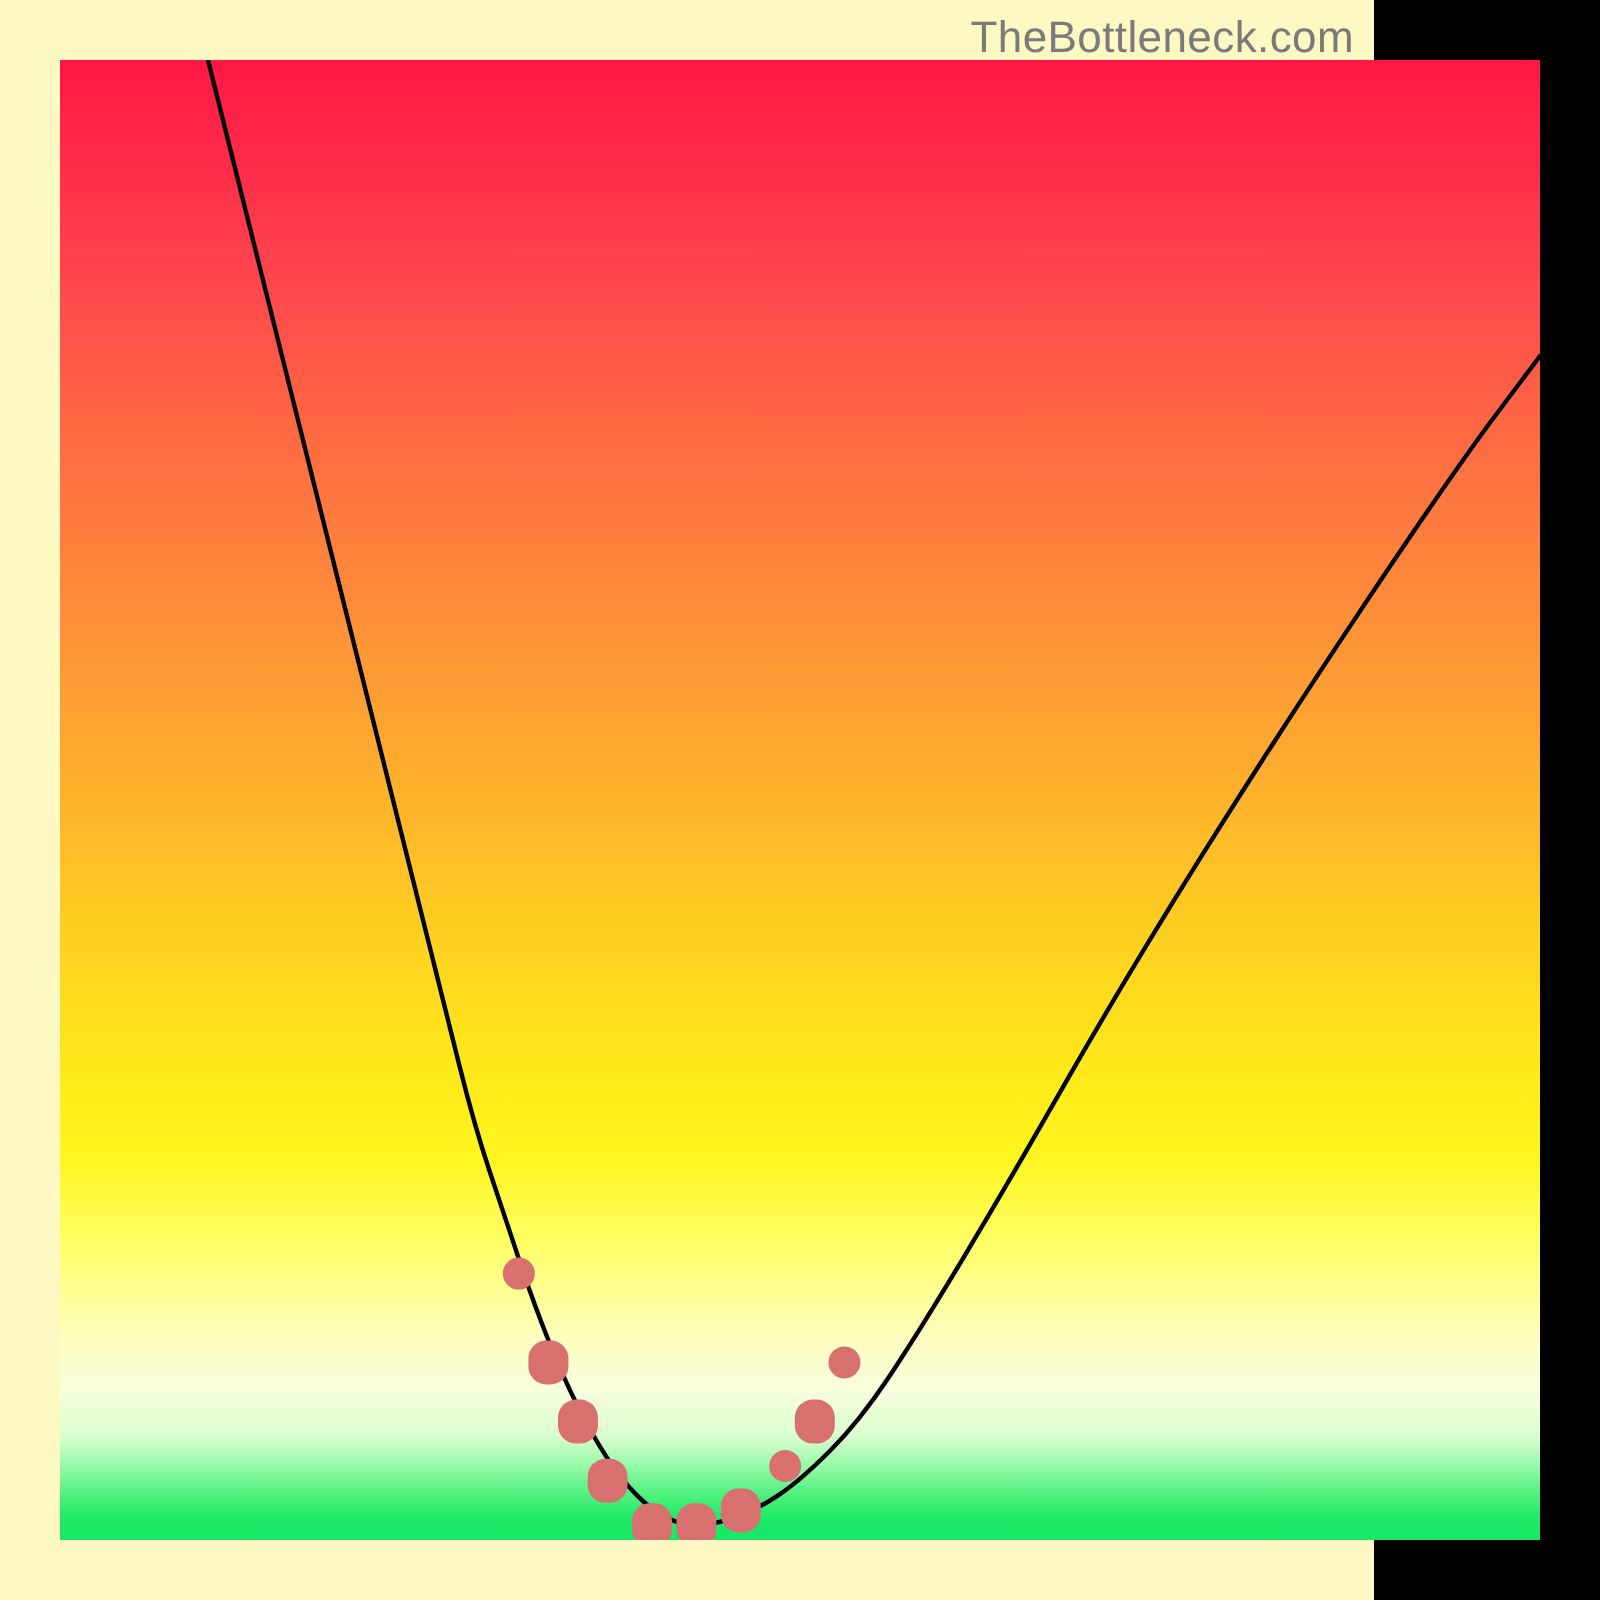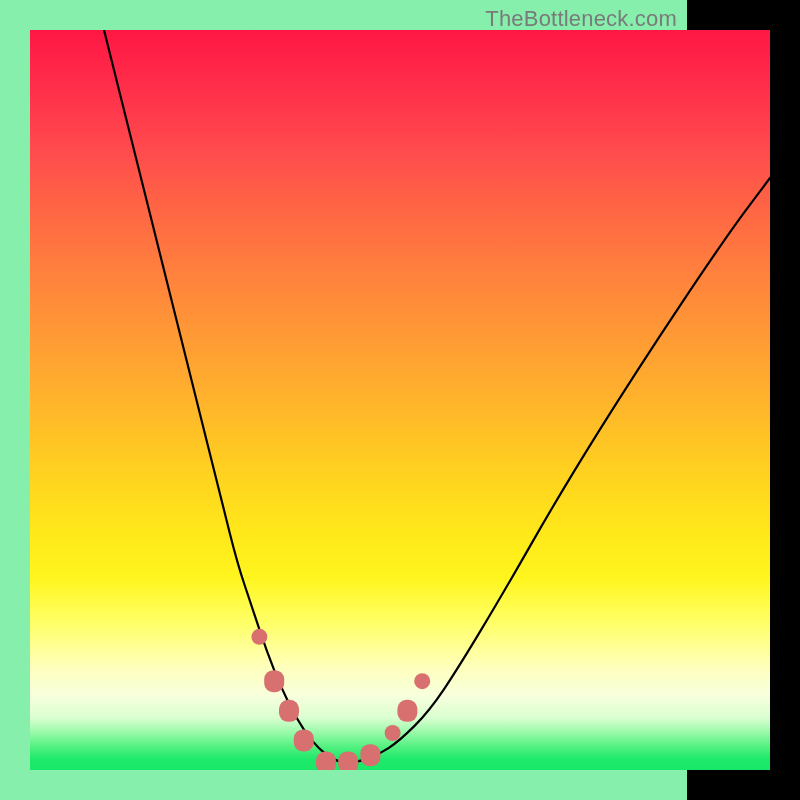--- a/index.html
+++ b/index.html
@@ -8,21 +8,21 @@
     width: 800px;
     height: 800px;
     background: #000;
     font-family: Arial, Helvetica, sans-serif;
     overflow: hidden;
   }
   .frame {
     position: relative;
     width: 687px;
     height: 800px;
-    background: #86efac;
+    background: #fef9c3;
   }
   .plot-area {
     position: absolute;
     left: 30px;
     top: 30px;
     width: 740px;
     height: 740px;
     
     background: linear-gradient(
       to bottom,

